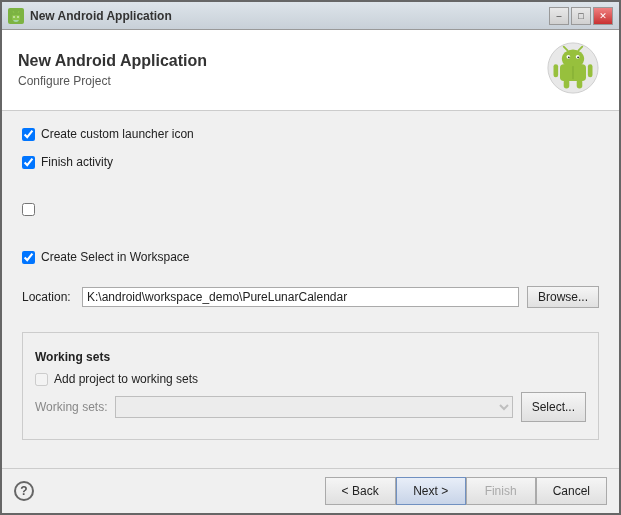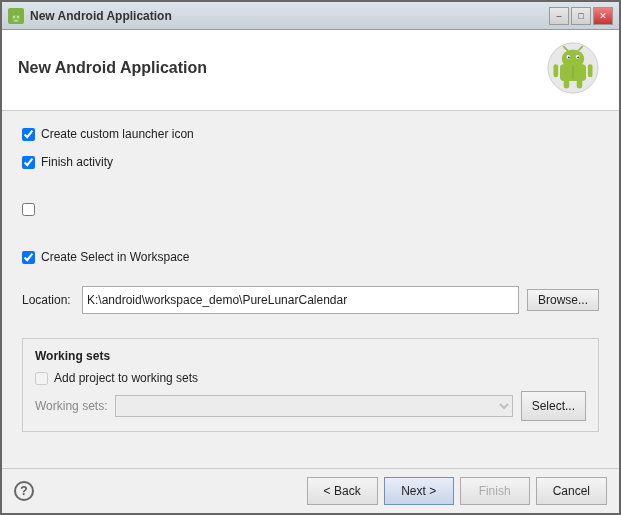--- a/index.html
+++ b/index.html
@@ -157,21 +157,21 @@
     }
 
     .location-label {
       font-size: 12px;
       color: #222;
       min-width: 52px;
     }
 
     .location-input {
       flex: 1;
-      height: 28px;
+      height: 20px;
       border: 1px solid #aaa;
       background: #fff;
       padding: 0 4px;
       font-size: 12px;
       color: #222;
     }
 
     .location-input:disabled {
       background: #e8e8e8;
       color: #666;
@@ -184,21 +184,21 @@
       background: linear-gradient(to bottom, #f5f5f5, #e0e0e0);
       font-size: 12px;
       cursor: pointer;
       color: #222;
       white-space: nowrap;
     }
 
     .working-sets-group {
       margin-top: 16px;
       border: 1px solid #ccc;
-      padding: 10px 12px;
+      padding: 17px 12px;
       background: #f0f0f0;
     }
 
     .group-title {
       font-size: 12px;
       font-weight: bold;
       color: #222;
       margin-bottom: 8px;
     }
 
@@ -265,21 +265,20 @@
       align-items: center;
       justify-content: center;
       font-size: 12px;
       font-weight: bold;
       color: #555;
       cursor: pointer;
     }
 
     .footer-buttons {
       display: flex;
-      gap: 6px;
     }
 
     .footer-btn {
       height: 28px;
       padding: 0 16px;
       border: 1px solid #aaa;
       background: linear-gradient(to bottom, #f5f5f5, #e0e0e0);
       font-size: 12px;
       cursor: pointer;
       color: #222;
@@ -325,20 +324,21 @@
       <div class="title-btn">□</div>
       <div class="title-btn close">✕</div>
     </div>
   </div>
 
   <div class="dialog-content">
 
     <div class="dialog-header">
       <div class="header-text">
         <div class="header-title">New Android Application</div>
+        <div class="header-subtitle">Configure Project</div>
       </div>
       <div class="android-logo">
         <svg class="android-robot" viewBox="0 0 56 56" xmlns="http://www.w3.org/2000/svg">
 
           <circle cx="28" cy="28" r="27" fill="#e8e8e8" stroke="#ccc" stroke-width="1"></circle>
 
           <rect x="14" y="24" width="28" height="18" rx="4" fill="#97c03d"></rect>
 
           <ellipse cx="28" cy="18" rx="12" ry="10" fill="#97c03d"></ellipse>
 

